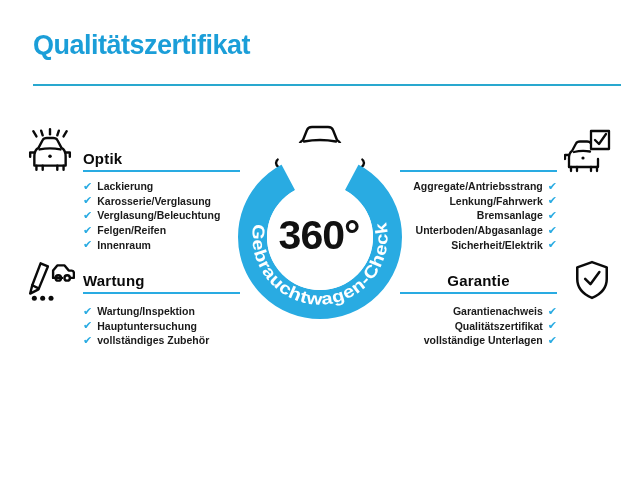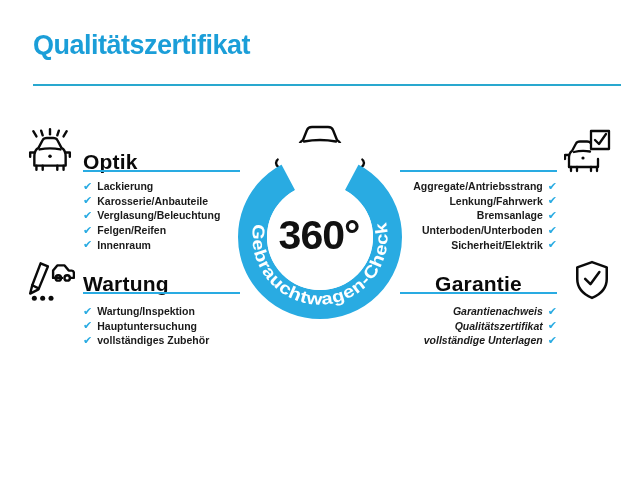--- a/index.html
+++ b/index.html
@@ -3,21 +3,21 @@
 <meta charset="utf-8">
 <style>
   html,body{margin:0;padding:0;background:#fff;}
   body{font-family:"Liberation Sans","DejaVu Sans",sans-serif;}
   #stage{position:relative;width:640px;height:392px;background:#ffffff;overflow:hidden;}
 
   .page-title{position:absolute;left:33px;top:30px;font-size:27px;font-weight:bold;
     letter-spacing:-0.5px;color:#1b9ed8;}
   .header-rule{position:absolute;left:33px;top:84px;width:588px;height:2px;background:#29a8cf;}
 
-  .sec-title{position:absolute;font-size:21px;font-weight:bold;color:#0a0a0a;letter-spacing:0.2px;}
+  .sec-title{position:absolute;font-size:15px;font-weight:bold;color:#0a0a0a;letter-spacing:0.2px;}
   .sec-rule{position:absolute;width:157px;height:2px;background:#29abe2;}
 
   .items{position:absolute;display:flex;flex-direction:column;}
   .item{display:flex;align-items:center;height:14.6px;font-size:10.5px;font-weight:bold;color:#1a1a1a;}
   .items.left .item{justify-content:flex-start;}
   .items.right{align-items:flex-end;}
   .items.right .item{justify-content:flex-end;text-align:right;}
   .check{color:#29abe2;font-size:11px;line-height:1;}
   .items.left .check{margin-right:5px;}
   .items.right .check{margin-left:5px;}
@@ -55,21 +55,21 @@
 
   <div class="sec-title" style="left:83px;top:150px;">Optik</div>
   <div class="sec-rule" style="left:83px;top:170px;"></div>
   <div class="items left" style="left:83px;top:179px;">
     <div class="item">
         <span class="check">✔</span>
         <span>Lackierung</span>
       </div>
     <div class="item">
         <span class="check">✔</span>
-        <span>Karosserie/Anbauteile</span>
+        <span>Karosserie/Verglasung</span>
       </div>
     <div class="item">
         <span class="check">✔</span>
         <span>Verglasung/Beleuchtung</span>
       </div>
     <div class="item">
         <span class="check">✔</span>
         <span>Felgen/Reifen</span>
       </div>
     <div class="item">
@@ -99,21 +99,21 @@
       </div>
     <div class="item">
         <span>Lenkung/Fahrwerk</span>
         <span class="check">✔</span>
       </div>
     <div class="item">
         <span>Bremsanlage</span>
         <span class="check">✔</span>
       </div>
     <div class="item">
-        <span>Unterboden/Unterboden</span>
+        <span>Unterboden/Abgasanlage</span>
         <span class="check">✔</span>
       </div>
     <div class="item">
         <span>Sicherheit/Elektrik</span>
         <span class="check">✔</span>
       </div>
   </div>
 
   <div class="icon-box" style="left:26px;top:258px;">
     <svg width="49" height="44" viewBox="0 0 47 42" fill="none" stroke="#0a0a0a" stroke-width="2.3" stroke-linecap="round" stroke-linejoin="round">
@@ -148,21 +148,21 @@
 
   <div class="icon-box" style="left:574px;top:260px;">
     <svg width="36" height="40" viewBox="0 0 34 38" fill="none" stroke="#0a0a0a" stroke-width="2.4" stroke-linecap="round" stroke-linejoin="round">
       <path d="M17,2 L31,7 V18 Q31,30 17,36 Q3,30 3,18 V7 Z"></path>
       <path d="M10.5,18 L15.5,23 L24,11.5"></path>
     </svg>
   </div>
 
   <div class="sec-title" style="left:400px;top:272px;width:157px;text-align:center;">Garantie</div>
   <div class="sec-rule" style="left:400px;top:292px;"></div>
-  <div class="items right" style="left:330px;top:304px;width:227px;font-style:italic;">
+  <div class="items right" style="left:330px;top:304px;width:227px;">
     <div class="item">
         <span>Garantienachweis</span>
         <span class="check">✔</span>
       </div>
     <div class="item">
         <span>Qualitätszertifikat</span>
         <span class="check">✔</span>
       </div>
     <div class="item">
         <span>vollständige Unterlagen</span>

